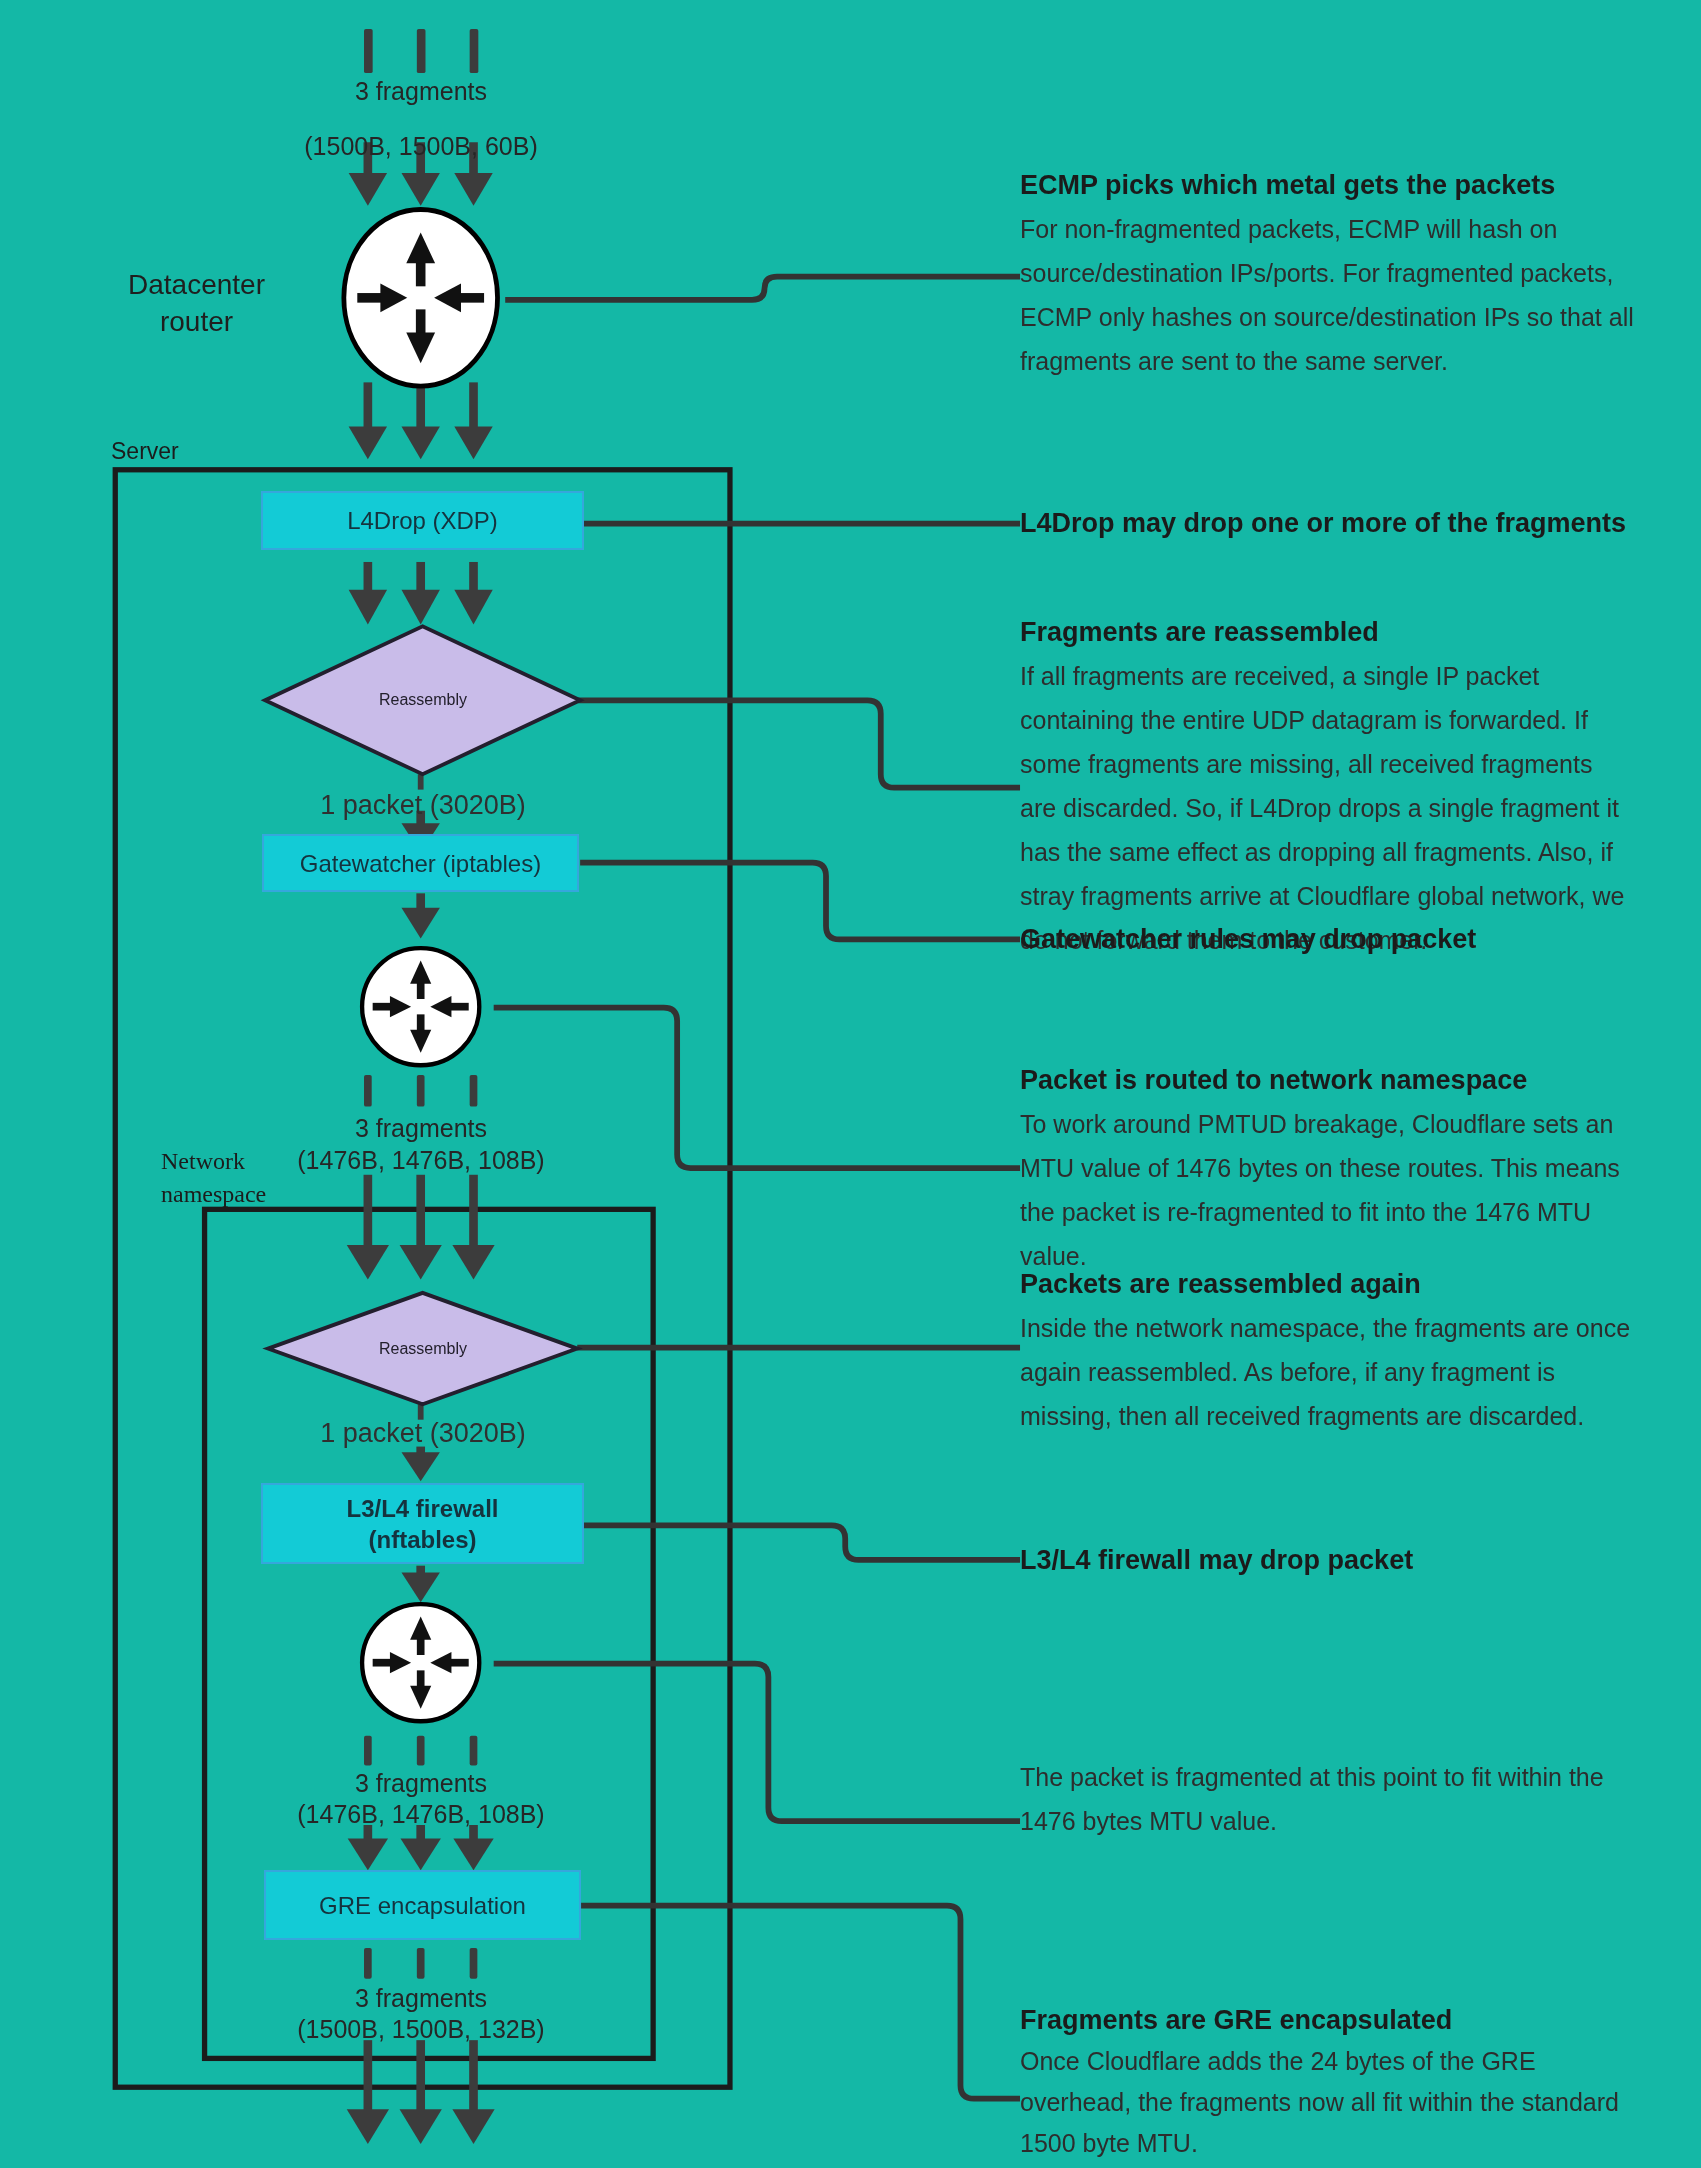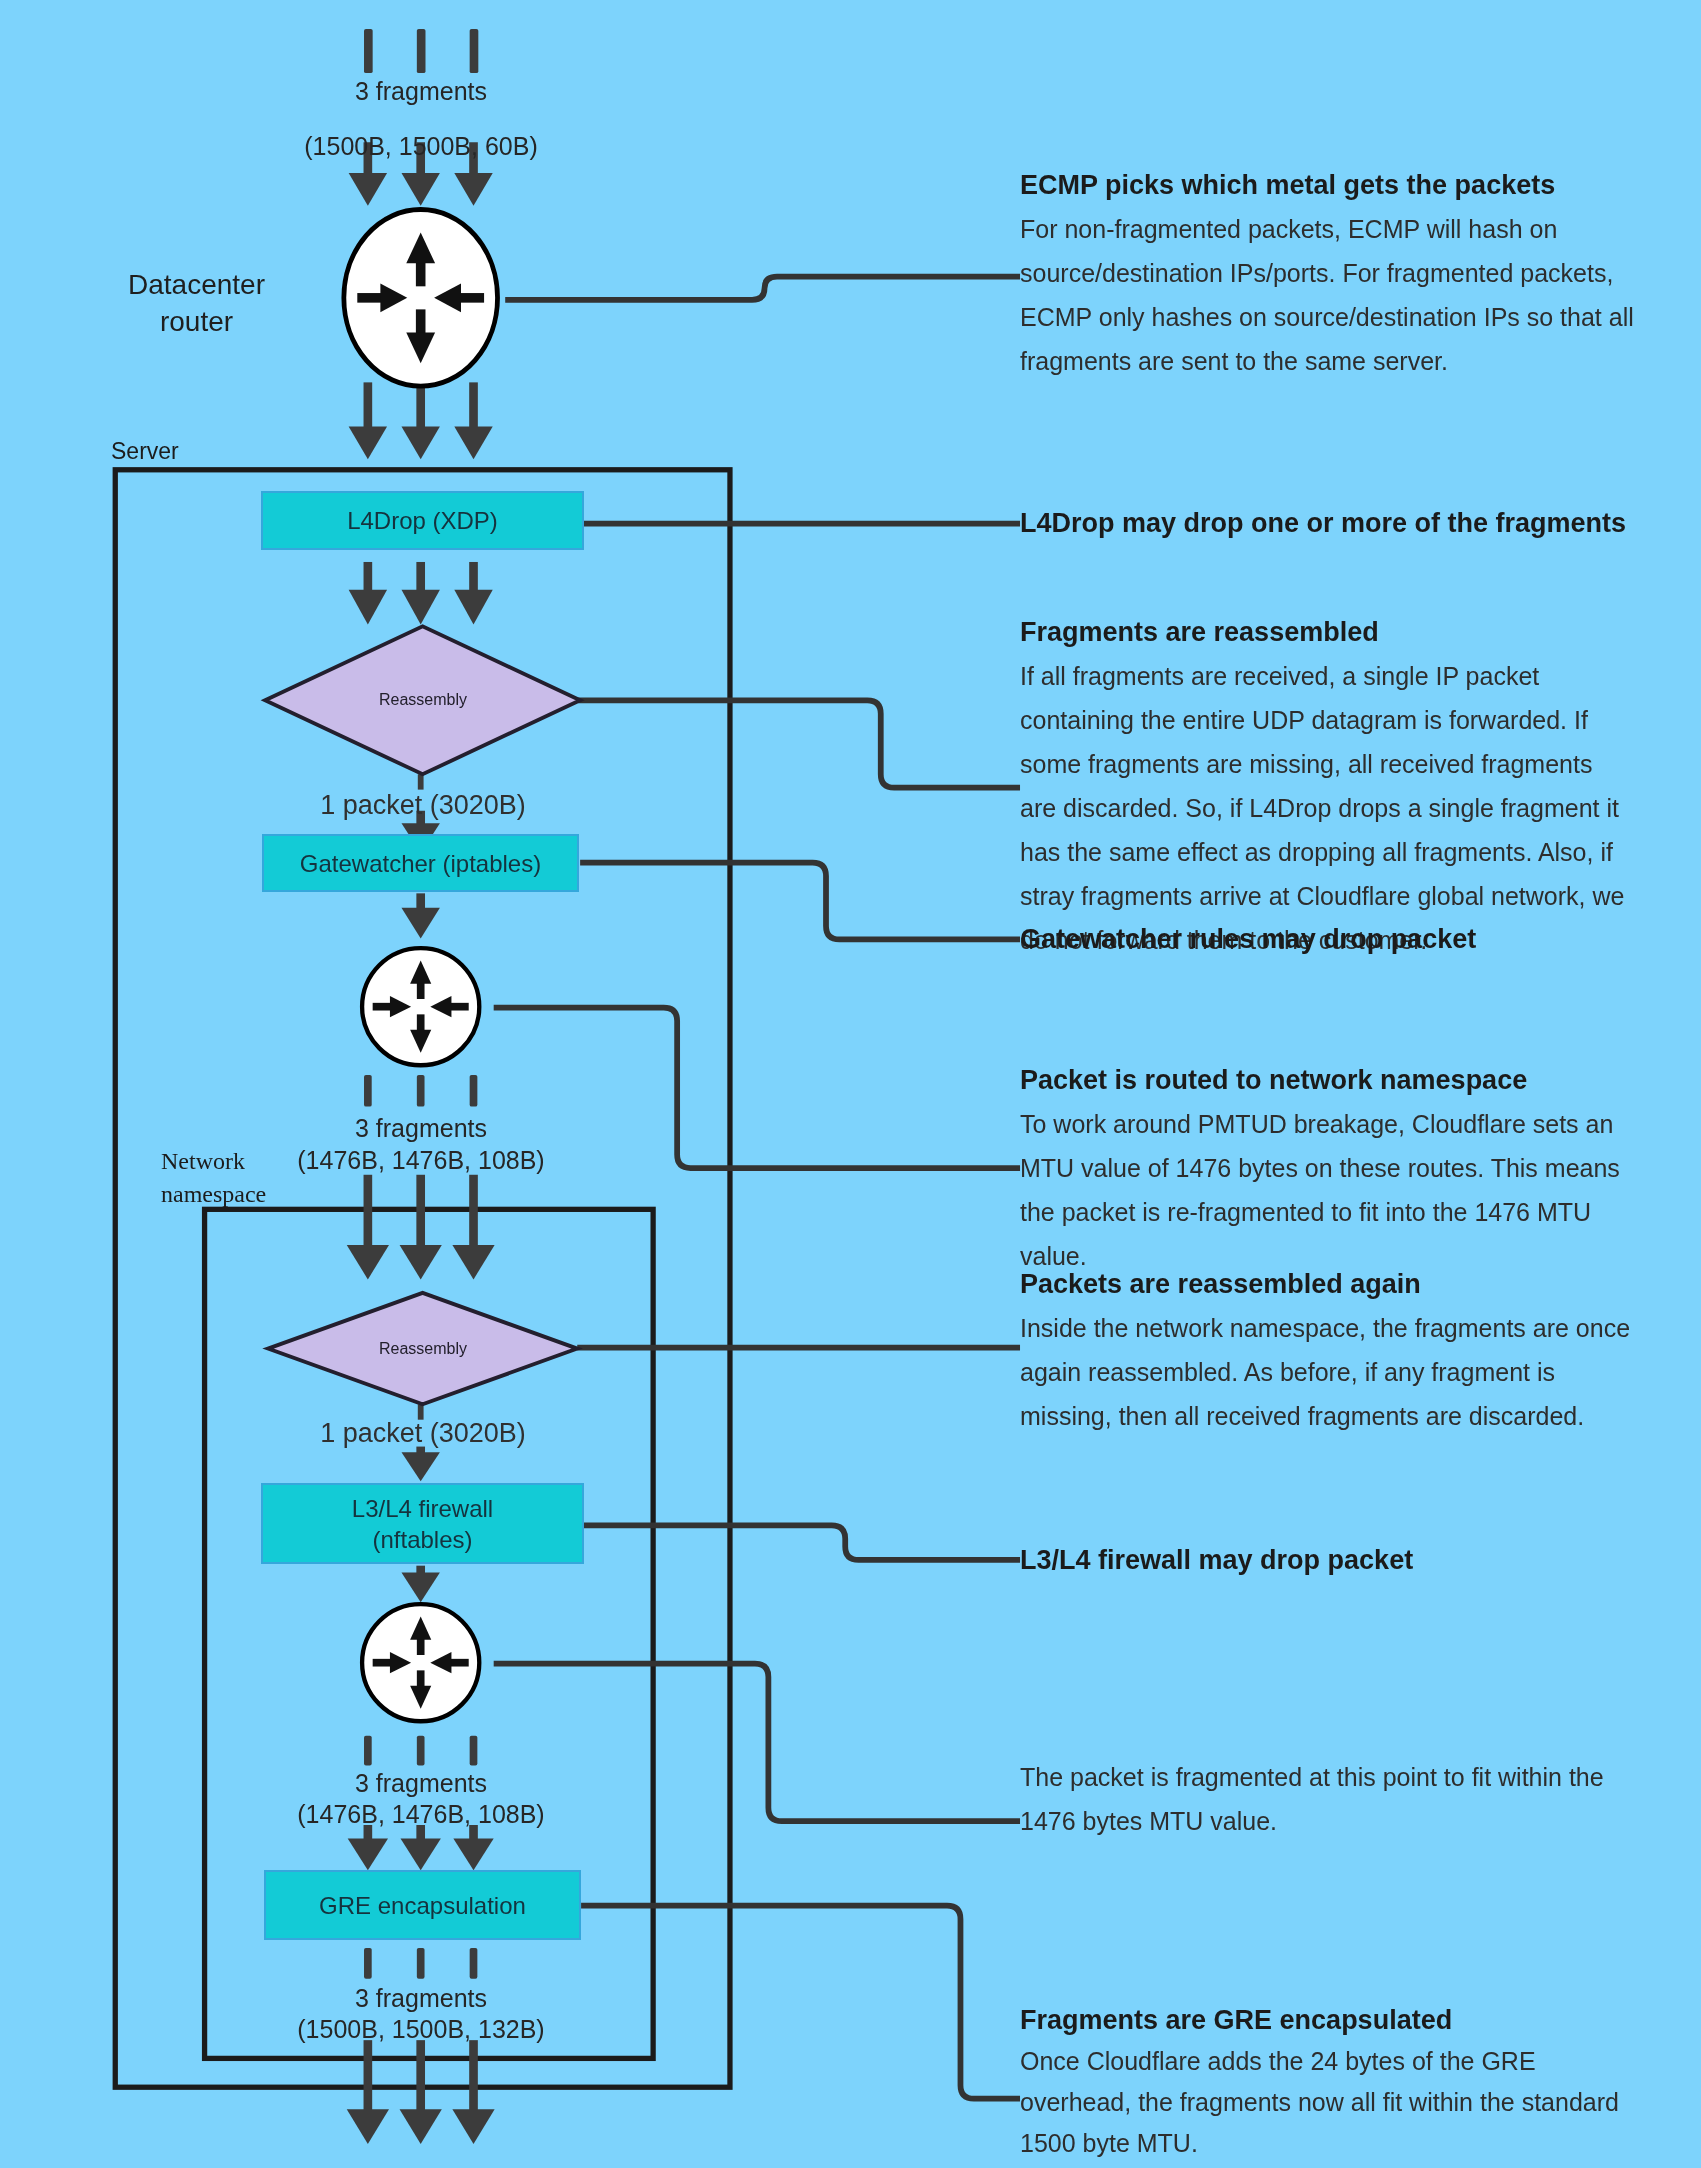--- a/index.html
+++ b/index.html
@@ -1,17 +1,17 @@
 <!DOCTYPE html>
 <html><head>
 <meta charset="utf-8">
 <style>
   html,body{margin:0;padding:0;background:#ffffff;}
   #canvas{
-    position:relative;width:1701px;height:2168px;background:#7dd3fc;
+    position:relative;width:1701px;height:2168px;background:#14b8a6;
     font-family:"Liberation Sans", sans-serif;color:#1f1f1f;overflow:hidden;
   }
   #diagram-svg{position:absolute;left:0;top:0;z-index:1;}
   .abs{position:absolute;z-index:2;}
   .center-text{transform:translate(-50%,-50%);text-align:center;white-space:nowrap;}
   .flow-label{font-size:25px;color:#262626;}
   .packet-label{font-size:27px;color:#303030;}
   .big-label{font-size:28px;line-height:37px;color:#1f1f1f;text-align:center;}
   .container-label{font-size:23px;color:#1c1c1c;white-space:nowrap;}
   .nn-label{font-size:24px;line-height:33px;color:#1c1c1c;}
@@ -210,21 +210,21 @@
 
   <div class="abs nn-label" style="left:161px;top:1145px;font-family:Liberation Serif, serif;">
       <div>Network</div>
       <div>namespace</div>
     </div>
 
   <div class="abs center-text diamond-label" style="left:423px;top:1349px;">Reassembly</div>
 
   <div class="abs center-text packet-label" style="left:423px;top:1433px;">1 packet (3020B)</div>
 
-  <div class="abs cyan-box" style="left:261px;top:1483px;width:323px;height:81px;">
+  <div class="abs cyan-box" style="left:261px;top:1483px;width:323px;height:81px;font-weight:bold;">
     <div>
         <div>L3/L4 firewall</div>
         <div>(nftables)</div>
       </div>
   </div>
 
   <div class="abs center-text flow-label" style="left:421px;top:1783px;">3 fragments</div>
   <div class="abs center-text flow-label" style="left:421px;top:1814px;">(1476B, 1476B, 108B)</div>
 
   <div class="abs cyan-box" style="left:264px;top:1870px;width:317px;height:70px;">

